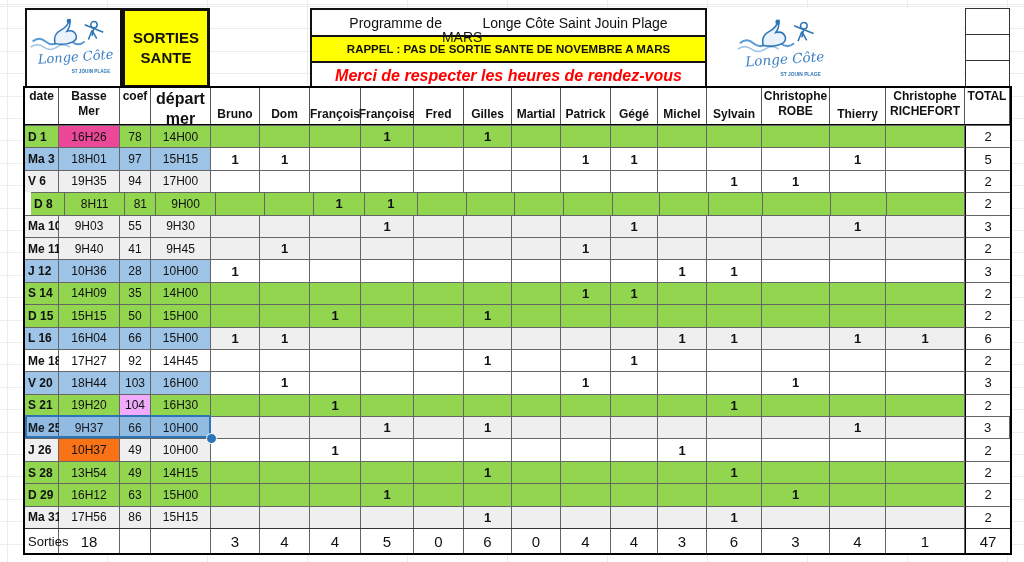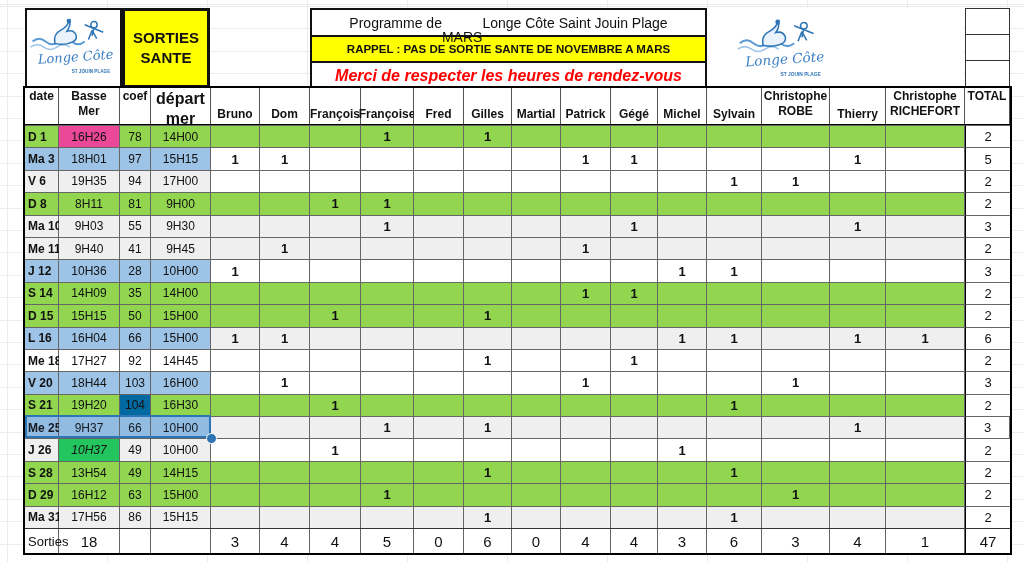--- a/index.html
+++ b/index.html
@@ -190,21 +190,21 @@
         <div class="gcell mark" style="width: 50px; background: rgb(255, 255, 255);"></div>
         <div class="gcell mark" style="width: 47px; background: rgb(255, 255, 255);"></div>
         <div class="gcell mark" style="width: 49px; background: rgb(255, 255, 255);"></div>
         <div class="gcell mark" style="width: 55px; background: rgb(255, 255, 255);">1</div>
         <div class="gcell mark" style="width: 68px; background: rgb(255, 255, 255);">1</div>
         <div class="gcell mark" style="width: 56px; background: rgb(255, 255, 255);"></div>
         <div class="gcell mark" style="width: 79px; background: rgb(255, 255, 255);"></div>
         <div class="gcell totc" style="width: 45px; background: rgb(255, 255, 255);">2</div>
       </div>
       <div class="grow">
-        <div class="gcell datec" style="width: 34px; background: rgb(146, 214, 79);">D 8</div>
+        <div class="gcell datec" style="width: 34px; background: rgb(146, 214, 79); margin-left: 6px;">D 8</div>
         <div class="gcell" style="width: 61px; background: rgb(146, 214, 79);">8H11</div>
         <div class="gcell" style="width: 31px; background: rgb(146, 214, 79);">81</div>
         <div class="gcell" style="width: 60px; background: rgb(146, 214, 79);">9H00</div>
         <div class="gcell mark" style="width: 49px; background: rgb(146, 214, 79);"></div>
         <div class="gcell mark" style="width: 50px; background: rgb(146, 214, 79);"></div>
         <div class="gcell mark" style="width: 51px; background: rgb(146, 214, 79);">1</div>
         <div class="gcell mark" style="width: 53px; background: rgb(146, 214, 79);">1</div>
         <div class="gcell mark" style="width: 50px; background: rgb(146, 214, 79);"></div>
         <div class="gcell mark" style="width: 48px; background: rgb(146, 214, 79);"></div>
         <div class="gcell mark" style="width: 49px; background: rgb(146, 214, 79);"></div>
@@ -381,21 +381,21 @@
         <div class="gcell mark" style="width: 49px; background: rgb(255, 255, 255);"></div>
         <div class="gcell mark" style="width: 55px; background: rgb(255, 255, 255);"></div>
         <div class="gcell mark" style="width: 68px; background: rgb(255, 255, 255);">1</div>
         <div class="gcell mark" style="width: 56px; background: rgb(255, 255, 255);"></div>
         <div class="gcell mark" style="width: 79px; background: rgb(255, 255, 255);"></div>
         <div class="gcell totc" style="width: 45px; background: rgb(255, 255, 255);">3</div>
       </div>
       <div class="grow">
         <div class="gcell datec" style="width: 34px; background: rgb(146, 214, 79);">S 21</div>
         <div class="gcell" style="width: 61px; background: rgb(146, 214, 79);">19H20</div>
-        <div class="gcell" style="width: 31px; background: #0369a1;">104</div>
+        <div class="gcell" style="width: 31px; background: #f0abfc;">104</div>
         <div class="gcell" style="width: 60px; background: rgb(146, 214, 79);">16H30</div>
         <div class="gcell mark" style="width: 49px; background: rgb(146, 214, 79);"></div>
         <div class="gcell mark" style="width: 50px; background: rgb(146, 214, 79);"></div>
         <div class="gcell mark" style="width: 51px; background: rgb(146, 214, 79);">1</div>
         <div class="gcell mark" style="width: 53px; background: rgb(146, 214, 79);"></div>
         <div class="gcell mark" style="width: 50px; background: rgb(146, 214, 79);"></div>
         <div class="gcell mark" style="width: 48px; background: rgb(146, 214, 79);"></div>
         <div class="gcell mark" style="width: 49px; background: rgb(146, 214, 79);"></div>
         <div class="gcell mark" style="width: 50px; background: rgb(146, 214, 79);"></div>
         <div class="gcell mark" style="width: 47px; background: rgb(146, 214, 79);"></div>
@@ -424,21 +424,21 @@
         <div class="gcell mark" style="width: 55px; background: rgb(239, 239, 239);"></div>
         <div class="gcell mark" style="width: 68px; background: rgb(239, 239, 239);"></div>
         <div class="gcell mark" style="width: 56px; background: rgb(239, 239, 239);">1</div>
         <div class="gcell mark" style="width: 79px; background: rgb(239, 239, 239);"></div>
         <div class="gcell totc" style="width: 45px; background: rgb(255, 255, 255);">3</div>
         <div class="sel-overlay"></div>
         <div class="sel-handle"></div>
       </div>
       <div class="grow">
         <div class="gcell datec" style="width: 34px; background: rgb(239, 239, 239);">J 26</div>
-        <div class="gcell" style="width: 61px; background: #22c55e; font-style: italic;">10H37</div>
+        <div class="gcell" style="width: 61px; background: #f97316;">10H37</div>
         <div class="gcell" style="width: 31px; background: rgb(239, 239, 239);">49</div>
         <div class="gcell" style="width: 60px; background: rgb(239, 239, 239);">10H00</div>
         <div class="gcell mark" style="width: 49px; background: rgb(255, 255, 255);"></div>
         <div class="gcell mark" style="width: 50px; background: rgb(255, 255, 255);"></div>
         <div class="gcell mark" style="width: 51px; background: rgb(255, 255, 255);">1</div>
         <div class="gcell mark" style="width: 53px; background: rgb(255, 255, 255);"></div>
         <div class="gcell mark" style="width: 50px; background: rgb(255, 255, 255);"></div>
         <div class="gcell mark" style="width: 48px; background: rgb(255, 255, 255);"></div>
         <div class="gcell mark" style="width: 49px; background: rgb(255, 255, 255);"></div>
         <div class="gcell mark" style="width: 50px; background: rgb(255, 255, 255);"></div>

